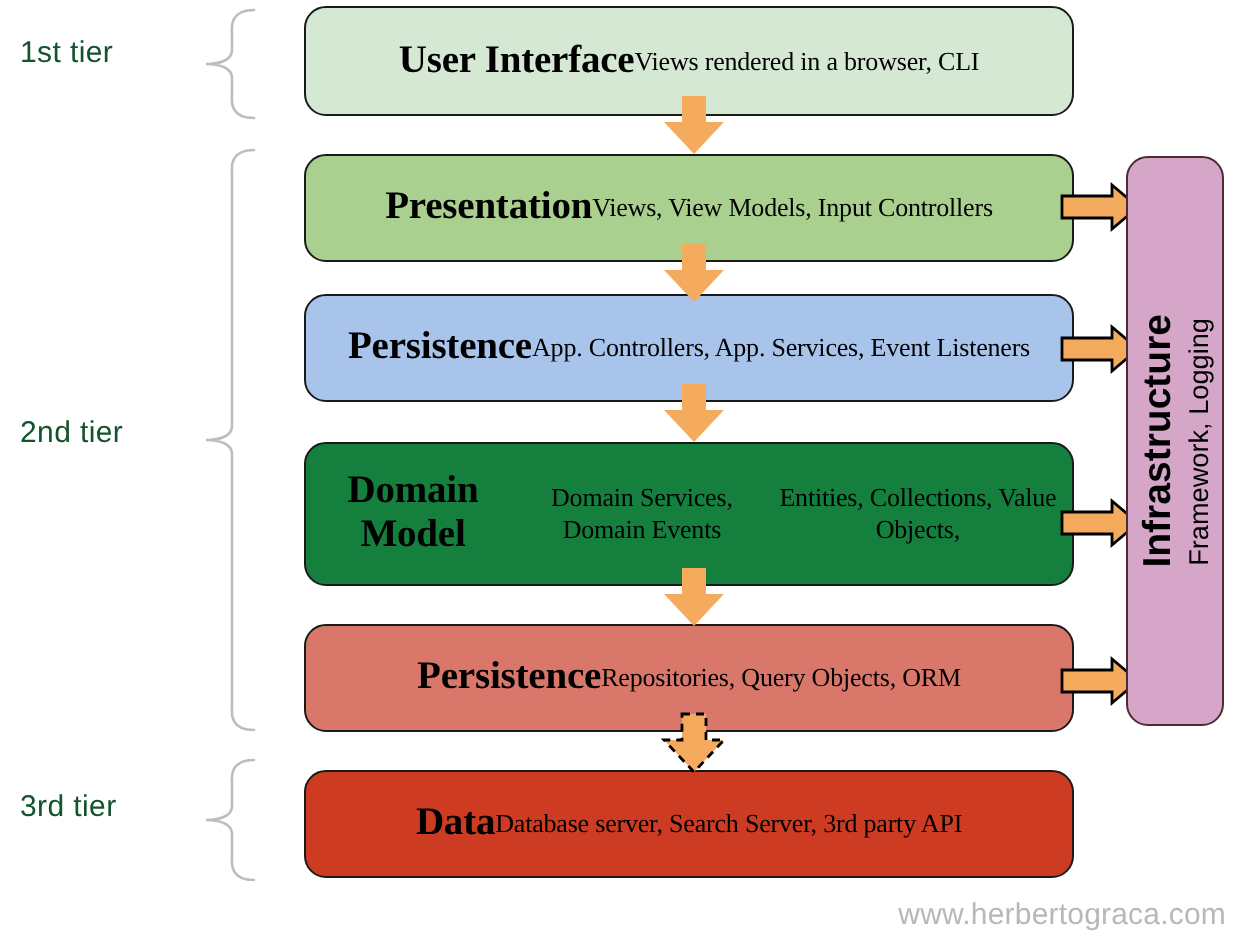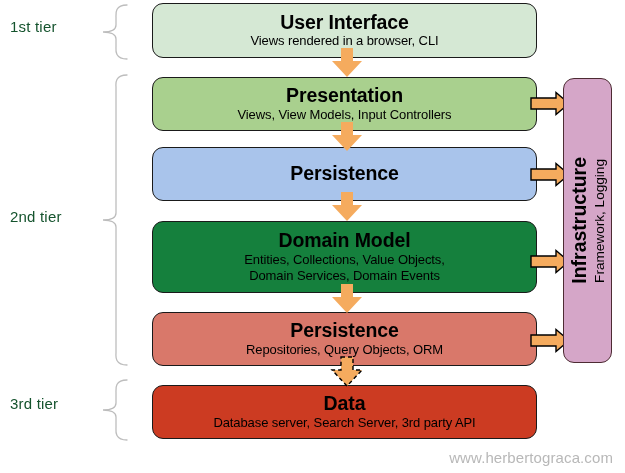--- a/index.html
+++ b/index.html
@@ -37,25 +37,26 @@
 
   
   .layer {
     position: absolute;
     left: 152px;
     width: 385px;
     box-sizing: border-box;
     border: 1.4px solid #1a1a1a;
     border-radius: 11px;
     display: flex;
-    flex-direction: column;
+    flex-direction: row;
     align-items: center;
     justify-content: center;
     text-align: center;
     padding: 0 6px;
+    font-family: Liberation Serif, serif;
   }
   .layer-title {
     font-size: 19.5px;
     font-weight: bold;
     color: #000000;
     line-height: 1.12;
     letter-spacing: -0.1px;
   }
   .layer-sub {
     font-size: 13px;
@@ -155,25 +156,26 @@
       <div class="layer" style="top: 3px; height: 55px; background: rgb(213, 232, 212); border-color: rgb(26, 26, 26);">
         <div class="layer-title">User Interface</div>
         <div class="layer-sub">Views rendered in a browser, CLI</div>
       </div>
       <div class="layer" style="top: 77px; height: 54px; background: rgb(169, 208, 142); border-color: rgb(26, 26, 26);">
         <div class="layer-title">Presentation</div>
         <div class="layer-sub">Views, View Models, Input Controllers</div>
       </div>
       <div class="layer" style="top: 147px; height: 54px; background: rgb(169, 196, 235); border-color: rgb(26, 26, 26);">
         <div class="layer-title">Persistence</div>
+        <div class="layer-sub">App. Controllers, App. Services, Event Listeners</div>
       </div>
       <div class="layer" style="top: 221px; height: 72px; background: #15803d; border-color: rgb(26, 26, 26);">
         <div class="layer-title">Domain Model</div>
+        <div class="layer-sub">Domain Services, Domain Events</div>
         <div class="layer-sub">Entities, Collections, Value Objects,</div>
-        <div class="layer-sub">Domain Services, Domain Events</div>
       </div>
       <div class="layer" style="top: 312px; height: 54px; background: rgb(217, 120, 106); border-color: rgb(26, 26, 26);">
         <div class="layer-title">Persistence</div>
         <div class="layer-sub">Repositories, Query Objects, ORM</div>
       </div>
       <div class="layer" style="top: 385px; height: 54px; background: rgb(204, 59, 34); border-color: rgb(26, 26, 26);">
         <div class="layer-title">Data</div>
         <div class="layer-sub">Database server, Search Server, 3rd party API</div>
       </div>
     </div>

